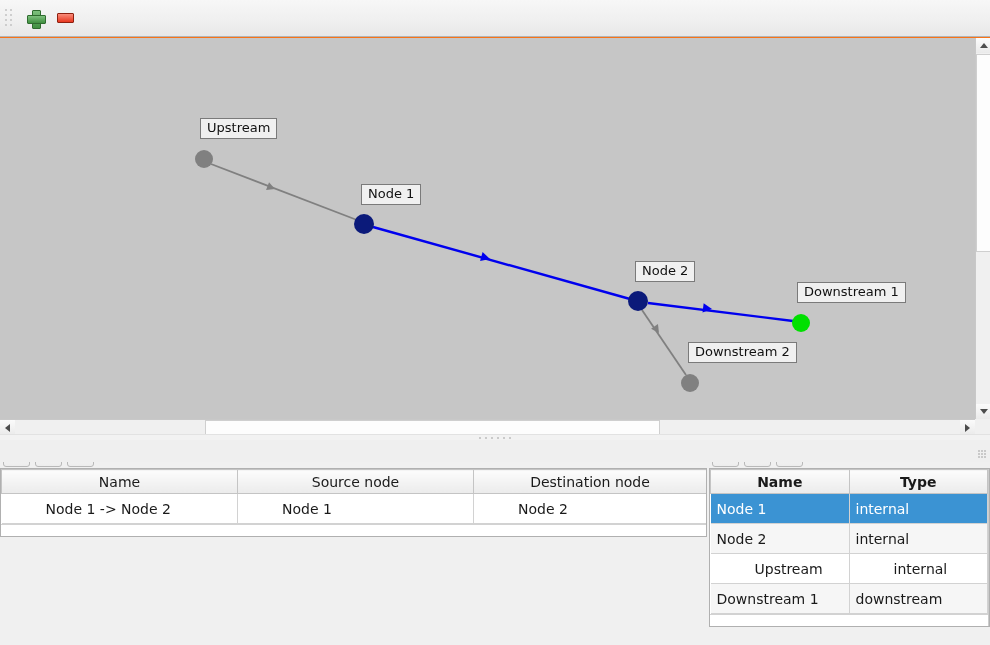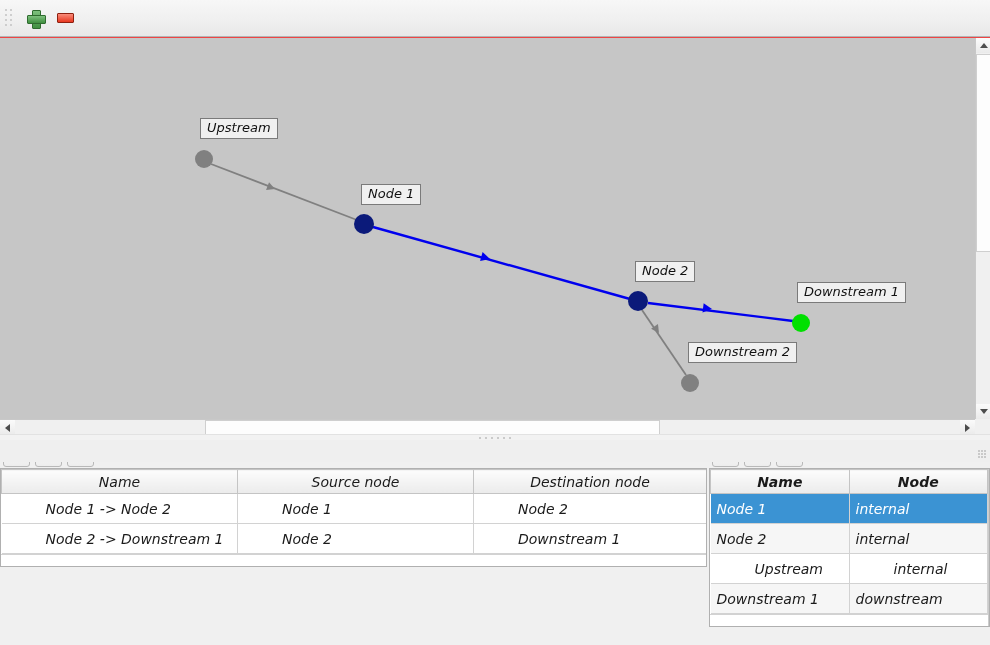--- a/index.html
+++ b/index.html
@@ -5,21 +5,21 @@
   * { box-sizing: border-box; }
   html, body {
     margin: 0; padding: 0;
     width: 990px; height: 645px;
     overflow: hidden;
     font-family: "DejaVu Sans", sans-serif;
     font-size: 12px;
     color: #000;
     background: #f0f0f0;
   }
-  #app { position: relative; width: 990px; height: 462px; background: #ef4444; font-style: italic; }
+  #app { position: relative; width: 990px; height: 462px; background: #f97316; }
 
   
   .toolbar {
     position: absolute; left: 0; top: 0; width: 990px; height: 37px;
     background: linear-gradient(to bottom, #f7f7f7 0%, #efefef 60%, #e8e8e8 100%);
     border-bottom: 1px solid #b4b4b4;
     display: flex; align-items: center;
   }
   .tb-grip {
     width: 10px; height: 22px; margin-left: 4px; margin-right: 6px;
@@ -245,25 +245,20 @@
               <th style="width: 236px;">Source node</th>
               <th style="width: 233px;">Destination node</th>
             </tr>
           </thead>
         <tbody id="edges-body">
             <tr class="odd">
               <td>Node 1 -&gt; Node 2</td>
               <td>Node 1</td>
               <td>Node 2</td>
             </tr>
-            <tr class="odd">
-              <td>Node 2 -&gt; Downstream 1</td>
-              <td>Node 2</td>
-              <td>Downstream 1</td>
-            </tr>
           </tbody>
       </table>
       <div class="filler"></div>
     </div>
   </div>
 
   <div class="pane pane-right">
     <div class="btnbar" id="nodes-buttons">
         <div class="sbtn">
           <svg width="15" height="15" viewBox="0 0 15 15">
@@ -280,21 +275,21 @@
           <span class="tri-btn down"></span>
         </div>
       </div>
     <div class="tbl-frame">
       <div class="rt-wrap">
         <div class="rt-main">
           <table class="grid bold-head" id="nodes-table">
             <thead>
                 <tr id="nodes-head">
                   <th style="width: 132px;">Name</th>
-                  <th style="width: 132px;">Node</th>
+                  <th style="width: 132px;">Type</th>
                 </tr>
               </thead>
             <tbody id="nodes-body">
                 <tr class="sel">
                   <td>Node 1</td>
                   <td>internal</td>
                 </tr>
                 <tr class="even">
                   <td>Node 2</td>
                   <td>internal</td>

